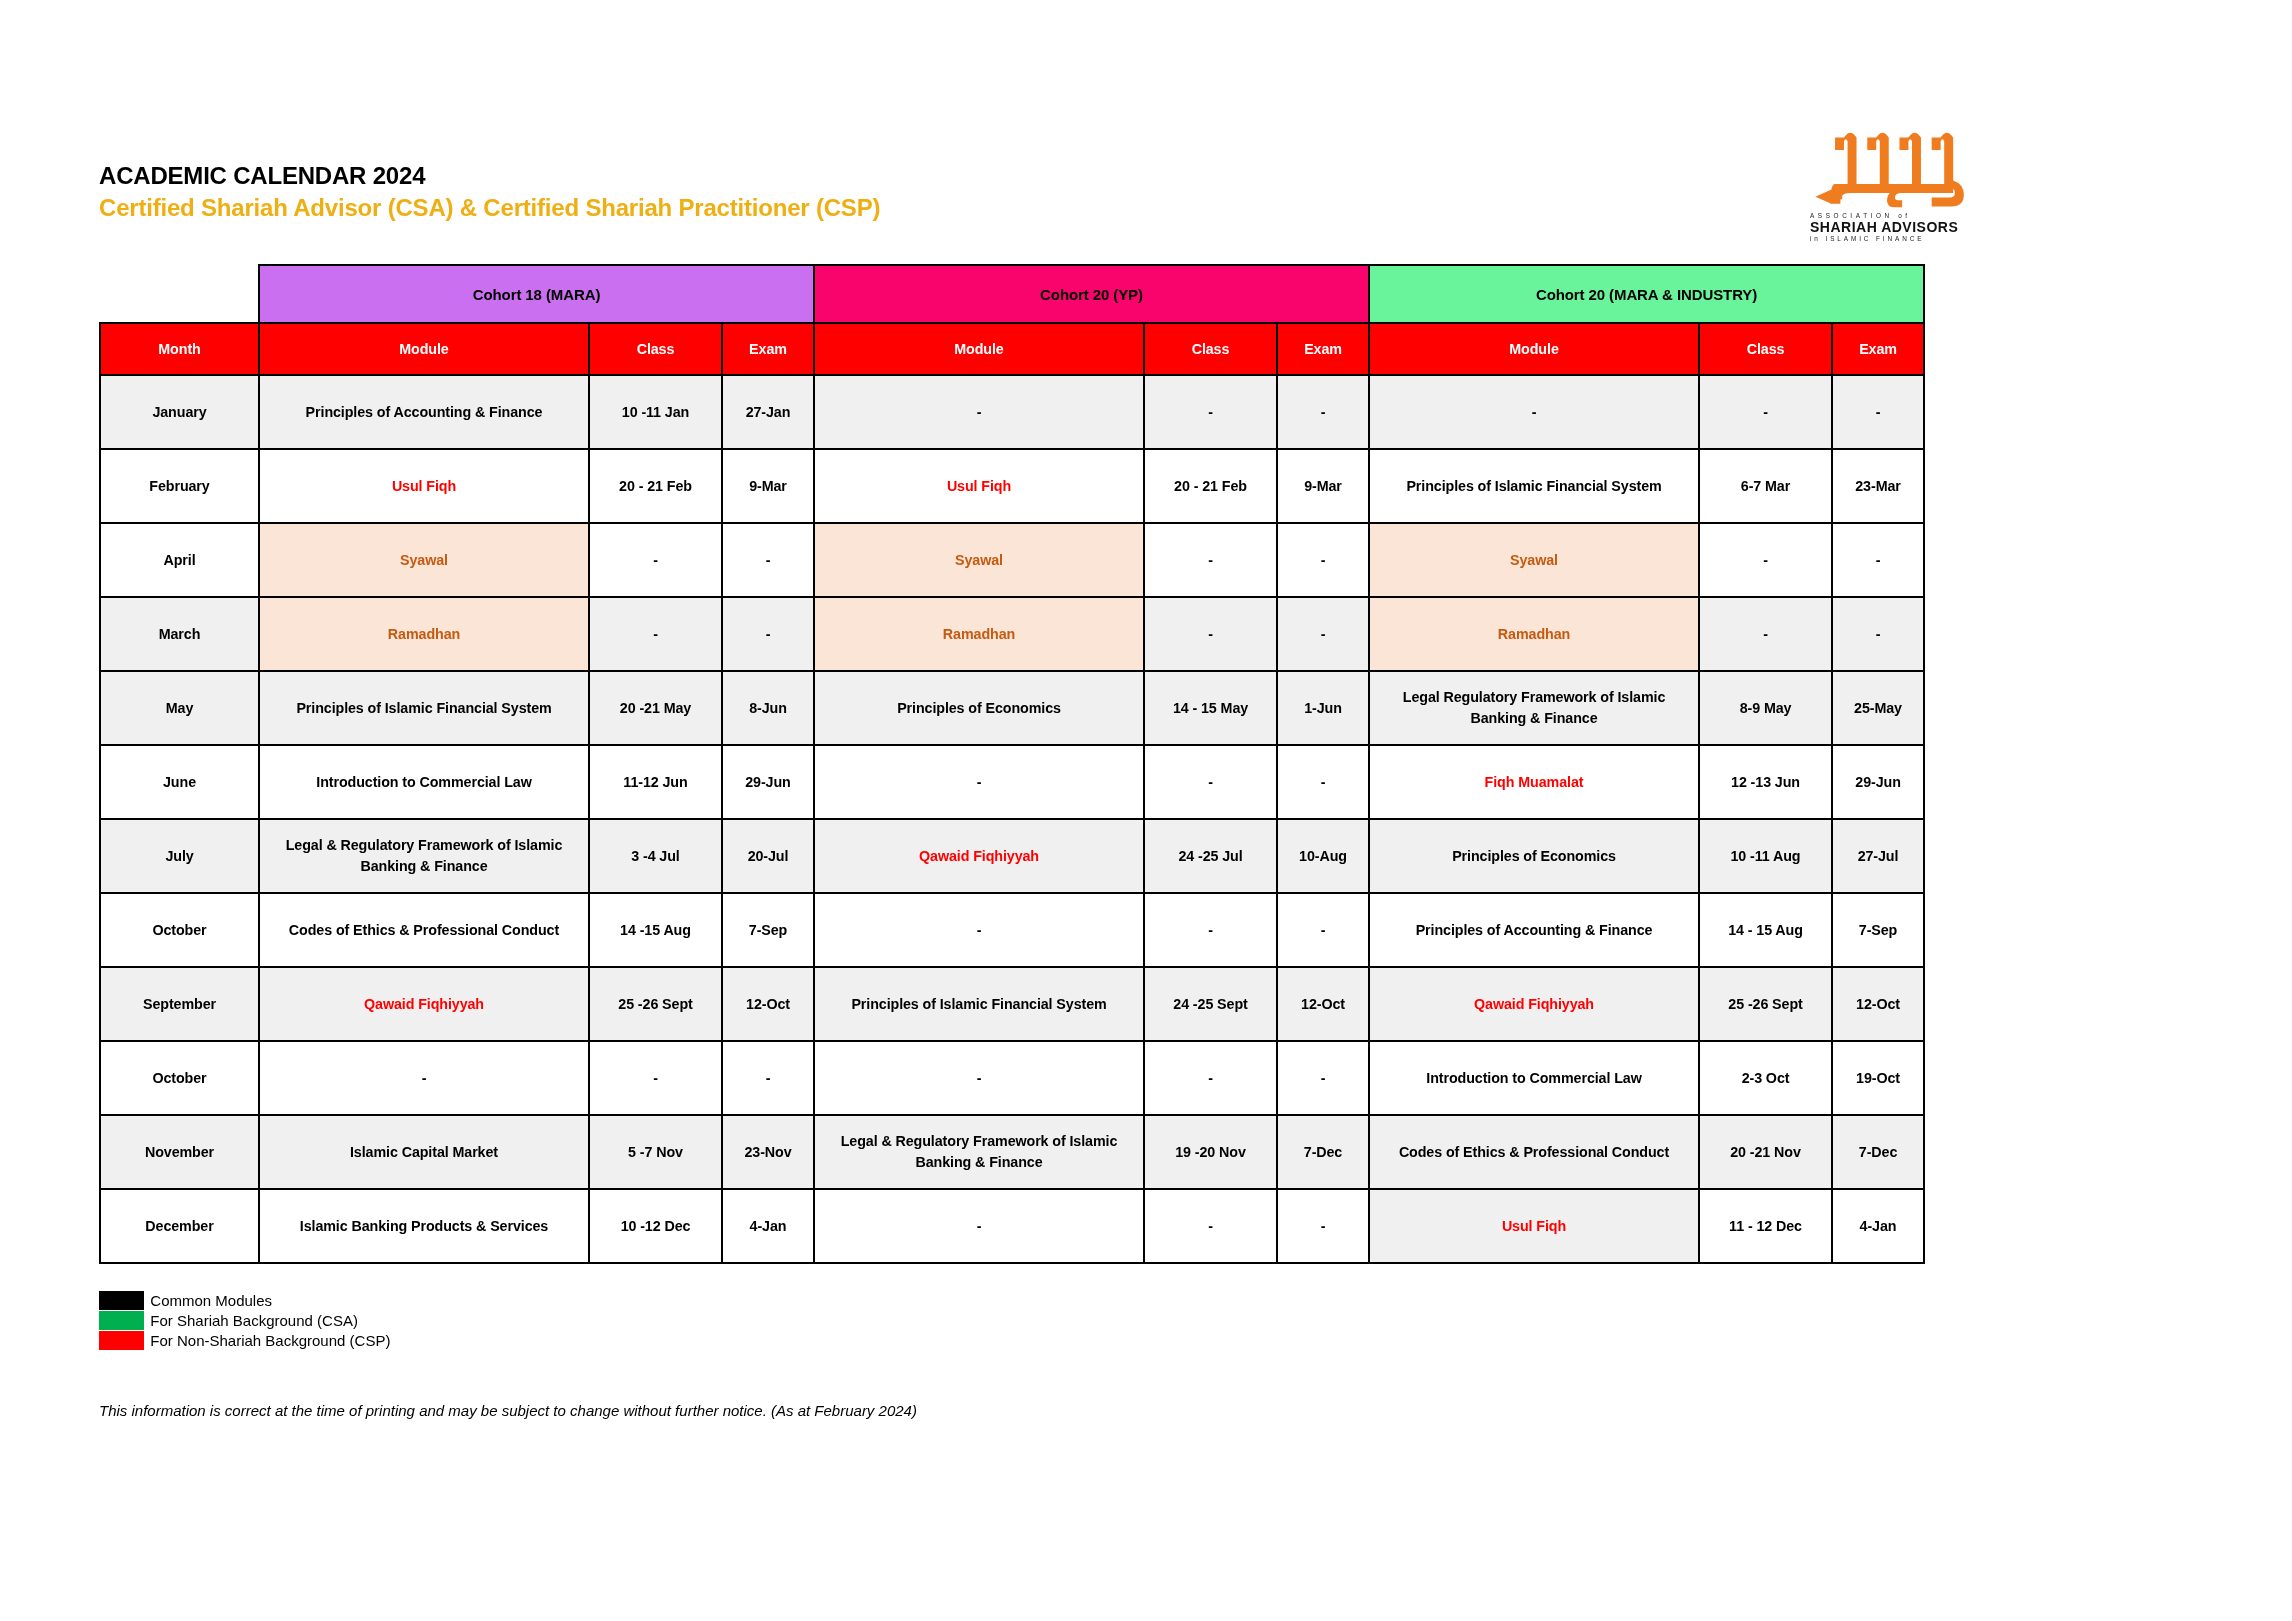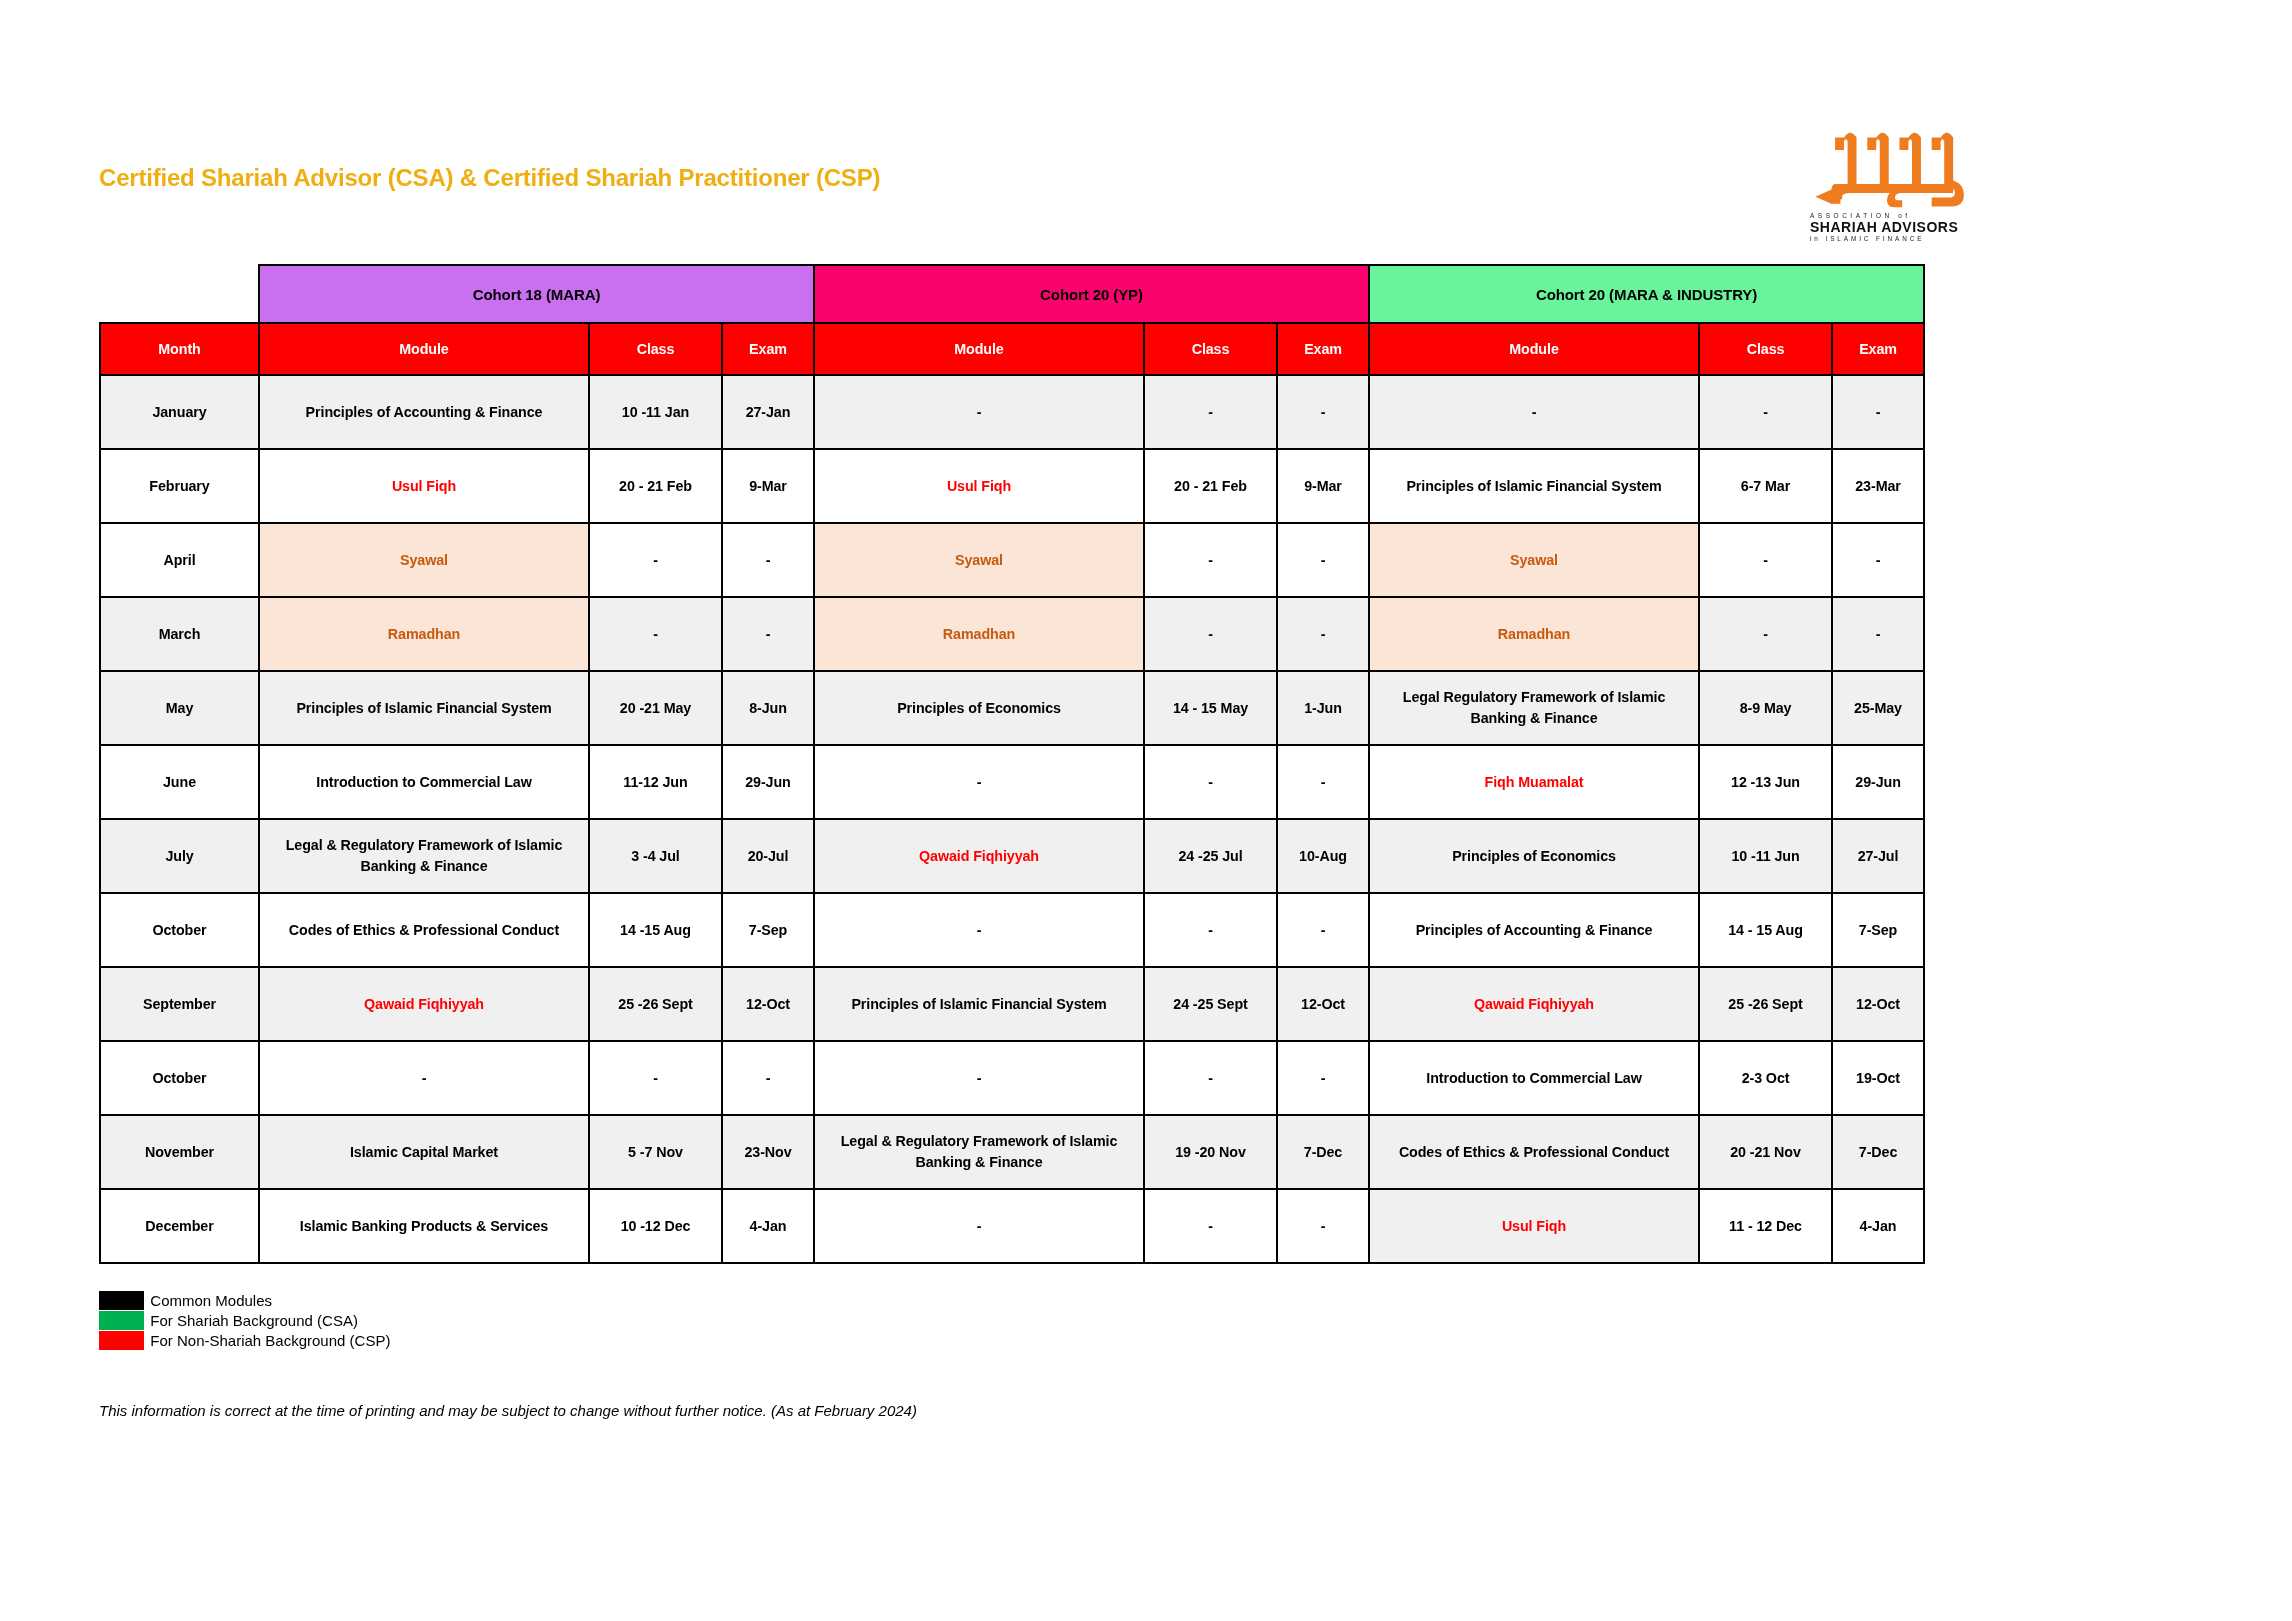--- a/index.html
+++ b/index.html
@@ -189,20 +189,21 @@
     font-style: italic;
     color: #000000;
     white-space: nowrap;
   }
 </style>
 </head>
 <body>
 
 <div id="doc-header">
   <div id="title-block">
+    <div id="main-title">ACADEMIC CALENDAR 2024</div>
     <div id="sub-title">Certified Shariah Advisor (CSA) &amp; Certified Shariah Practitioner (CSP)</div>
   </div>
 
   <div id="logo-block">
     <svg id="logo-mark" width="170" height="86" viewBox="0 0 190 96" aria-hidden="true">
       <g fill="#F07C20">
 
         <path d="M38 14 q7-11 14 0 l0 52 -10 0 0-48 q-2-4-4 0 l0 10 -10 0 0-14z"></path>
         <path d="M74 14 q7-11 14 0 l0 52 -10 0 0-48 q-2-4-4 0 l0 10 -10 0 0-14z"></path>
         <path d="M110 14 q7-11 14 0 l0 52 -10 0 0-48 q-2-4-4 0 l0 10 -10 0 0-14z"></path>
@@ -332,21 +333,21 @@
       </tr>
       <tr class="body-row row-gray">
         <td class="cell-month">July</td>
         <td class="cell-module mod-black">Legal &amp; Regulatory Framework of Islamic Banking &amp; Finance</td>
         <td class="cell-date">3 -4 Jul</td>
         <td class="cell-date">20-Jul</td>
         <td class="cell-module mod-red">Qawaid Fiqhiyyah</td>
         <td class="cell-date">24 -25 Jul</td>
         <td class="cell-date">10-Aug</td>
         <td class="cell-module mod-black">Principles of Economics</td>
-        <td class="cell-date">10 -11 Jun</td>
+        <td class="cell-date">10 -11 Aug</td>
         <td class="cell-date">27-Jul</td>
       </tr>
       <tr class="body-row row-white">
         <td class="cell-month">October</td>
         <td class="cell-module mod-black">Codes of Ethics &amp; Professional Conduct</td>
         <td class="cell-date">14 -15 Aug</td>
         <td class="cell-date">7-Sep</td>
         <td class="cell-module mod-black">-</td>
         <td class="cell-date">-</td>
         <td class="cell-date">-</td>

